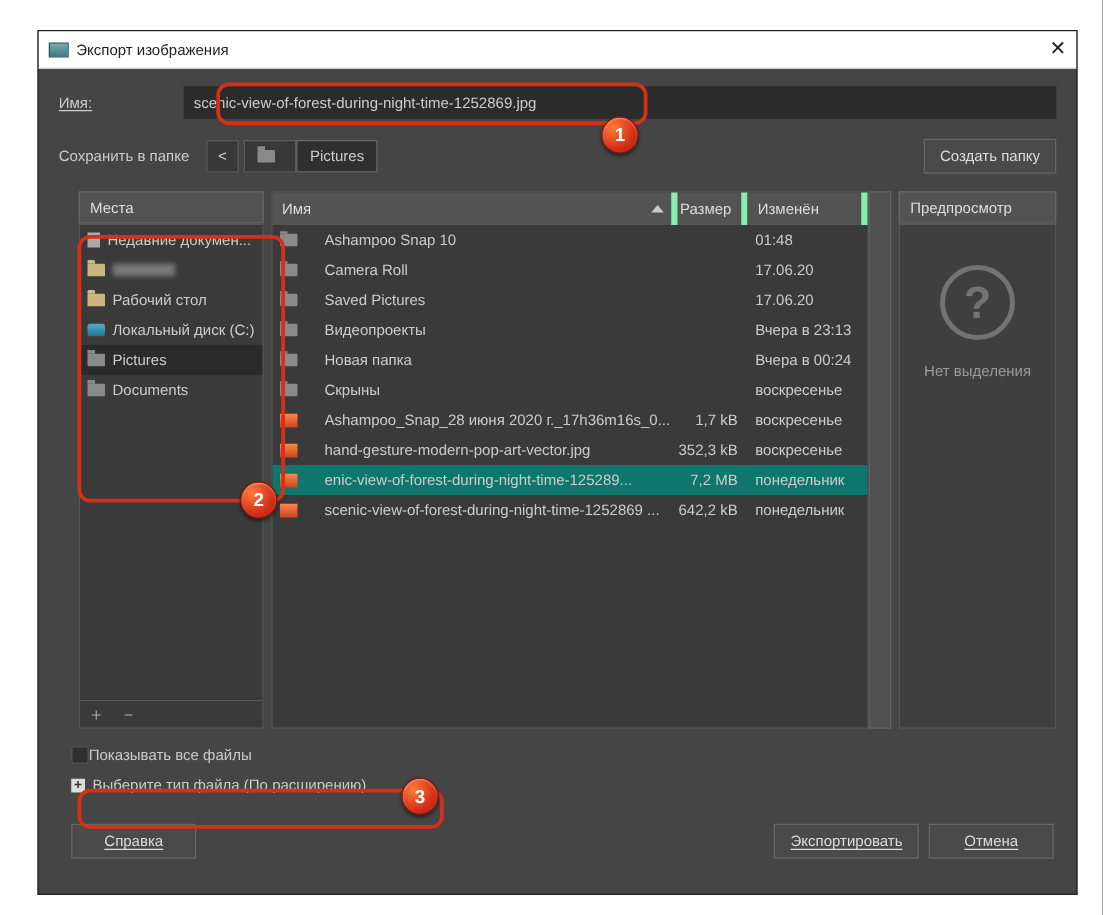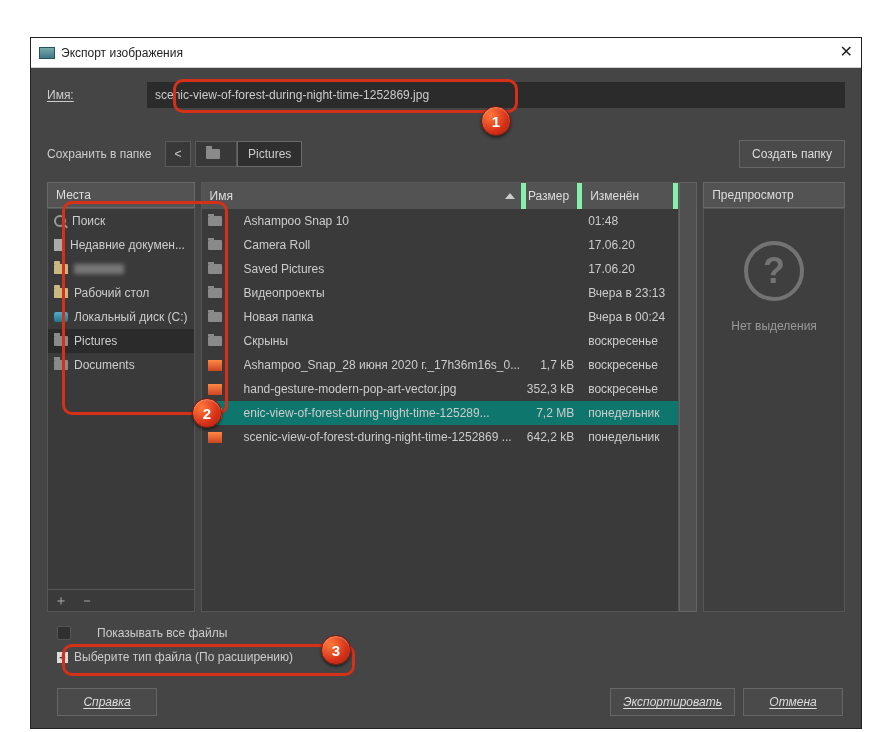--- a/index.html
+++ b/index.html
@@ -1,42 +1,42 @@
 <!DOCTYPE html>
 <html><head>
 <meta charset="utf-8">
 <style>
 * { box-sizing: border-box; margin: 0; padding: 0; font-family: "Segoe UI", Tahoma, sans-serif; }
 body { width: 882px; height: 732px; background: #fff; position: relative; }
-.window { position: absolute; left: 30px; top: 37px; width: 832px; height: 692px; background: #454545; border: 1px solid #222; }
+.window { position: absolute; left: 30px; top: 24px; width: 832px; height: 692px; background: #454545; border: 1px solid #222; }
 .titlebar { height: 30px; background: #fff; display: flex; align-items: center; padding: 0 8px; border-bottom: 1px solid #d0d0d0; position: relative; }
 .titlebar-icon { width: 16px; height: 12px; background: linear-gradient(#7aa, #478); border: 1px solid #255; margin-right: 6px; }
 .titlebar-text { font-size: 12px; color: #222; }
 .titlebar-close { position: absolute; right: 8px; top: 4px; font-size: 16px; color: #222; cursor: pointer; }
 .content { padding: 14px 16px; color: #ccc; font-size: 12px; }
-.name-row { display: flex; align-items: center; margin-bottom: 32px; }
+.name-row { display: flex; align-items: center; margin-bottom: 16px; }
 .name-label { width: 100px; text-decoration: underline; text-underline-offset: 2px; }
 .name-input-wrap { flex: 1; position: relative; }
 .name-input { width: 100%; height: 26px; background: #2b2b2b; border: none; color: #ccc; padding: 0 8px; font-size: 12px; }
 .callout-red { position: absolute; border: 3px solid #d63018; border-radius: 10px; pointer-events: none; }
 .callout-1 { left: 142px; top: 41px; width: 345px; height: 34px; }
 .callout-2 { left: 31px; top: 163px; width: 166px; height: 214px; }
 .callout-3 { left: 31px; top: 606px; width: 293px; height: 32px; }
 .badge { position: absolute; width: 30px; height: 30px; border-radius: 50%; background: radial-gradient(circle at 30% 30%, #ff7a3a, #d63018 60%, #a02010); color: #fff; font-weight: bold; font-size: 15px; display: flex; align-items: center; justify-content: center; border: 1px solid #7a1a08; box-shadow: 0 2px 3px rgba(0,0,0,.5), inset 0 1px 2px rgba(255,255,255,.4); }
 .badge-1 { left: 450px; top: 68px; }
 .badge-2 { left: 161px; top: 360px; }
 .badge-3 { left: 290px; top: 597px; }
 .path-row { display: flex; align-items: center; margin-bottom: 14px; }
 .path-label { width: 118px; }
 .path-back { width: 26px; height: 26px; background: #383838; border: 1px solid #5a5a5a; text-align: center; line-height: 24px; color: #ccc; margin-right: 4px; cursor: pointer; }
 .path-seg { height: 26px; background: #383838; border: 1px solid #5a5a5a; display: flex; align-items: center; padding: 0 10px; color: #ccc; margin-right: 0; }
 .path-seg.sel { background: #2f2f2f; border-color: #6a6a6a; }
 .path-row .spacer { flex: 1; }
 .btn { height: 28px; background: #4a4a4a; border: 1px solid #666; color: #ddd; padding: 0 12px; font-size: 12px; cursor: pointer; }
-.main { display: flex; gap: 6px; height: 430px; }
+.main { display: flex; gap: 6px; height: 430px; margin-left: 16px; }
 .places { width: 156px; display: flex; flex-direction: column; }
 .hdr { height: 26px; background: #535353; border: 1px solid #686868; padding: 0 8px; display: flex; align-items: center; color: #ddd; }
 .places-list { flex: 1; background: #3a3a3a; border: 1px solid #565656; overflow: hidden; }
 .place { height: 24px; display: flex; align-items: center; padding: 0 6px; gap: 6px; color: #ccc; cursor: pointer; white-space: nowrap; overflow: hidden; text-overflow: ellipsis; }
 .place.sel { background: #2b2b2b; }
 .ico { width: 14px; height: 12px; display: inline-block; flex-shrink: 0; }
 .ico-search { width: 12px; height: 12px; border: 2px solid #999; border-radius: 50%; position: relative; }
 .ico-search::after { content: ''; position: absolute; width: 5px; height: 2px; background: #999; right: -4px; bottom: -2px; transform: rotate(45deg); }
 .ico-doc { background: #aaa; width: 10px; height: 12px; }
 .ico-folder { background: #c9b880; width: 14px; height: 10px; border-radius: 1px 1px 0 0; position: relative; }
@@ -59,28 +59,28 @@
 .file-row { display: flex; height: 24px; align-items: center; color: #ccc; }
 .file-row.sel { background: #0f766e; justify-content: center; }
 .c-name { flex: 1; display: flex; align-items: center; gap: 22px; padding: 0 6px; white-space: nowrap; overflow: hidden; text-overflow: ellipsis; }
 .c-size { width: 56px; text-align: right; padding-right: 8px; }
 .c-mod { width: 96px; padding: 0 6px; white-space: nowrap; overflow: hidden; }
 .scrollbar { width: 18px; background: #505050; border: 1px solid #636363; }
 .preview { width: 168px; display: flex; flex-direction: column; justify-content: flex-end; }
 .preview-body { flex: 1; background: #3f3f3f; border: 1px solid #565656; display: flex; flex-direction: column; align-items: center; padding-top: 32px; gap: 18px; color: #9a9a9a; }
 .q-circle { width: 60px; height: 60px; border: 4px solid #737373; border-radius: 50%; display: flex; align-items: center; justify-content: center; font-size: 36px; color: #737373; font-weight: bold; }
 .below-main { margin-top: 10px; }
-.checkbox-row { display: flex; align-items: center; gap: 26px; padding: 4px 10px; cursor: pointer; }
+.checkbox-row { display: flex; align-items: center; gap: 0; padding: 4px 10px; cursor: pointer; }
 .chk { width: 14px; height: 14px; background: #2f2f2f; border: 1px solid #555; border-radius: 2px; }
 .filetype-row { display: flex; align-items: center; gap: 6px; padding: 6px 10px; cursor: pointer; }
 .expand { width: 11px; height: 11px; background: #ddd; color: #333; font-size: 11px; text-align: center; line-height: 11px; font-weight: bold; }
 .bottom-btns { display: flex; margin-top: 18px; padding: 0 2px; }
 .bottom-btns .spacer { flex: 1; }
 .bottom-btns .btn { min-width: 100px; margin-left: 8px; }
-.u { text-decoration: underline; text-underline-offset: 2px; font-style: italic; }
+.u { text-decoration: underline; text-underline-offset: 2px; }
 </style>
 </head>
 <body>
 
 <div class="window">
   <div class="titlebar">
     <span class="titlebar-icon"></span>
     <span class="titlebar-text">Экспорт изображения</span>
     <span class="titlebar-close">✕</span>
   </div>
@@ -101,24 +101,20 @@
       <div class="path-seg sel">Pictures</div>
       <div class="spacer"></div>
       <button class="btn">Создать папку</button>
     </div>
 
     <div class="main">
       <div class="places">
         <div class="hdr">Места</div>
         <div class="places-list" id="places-list">
             <div class="place">
-              <span class="ico ico-search"></span>
-              <span>Поиск</span>
-            </div>
-            <div class="place">
               <span class="ico ico-doc"></span>
               <span>Недавние докумен...</span>
             </div>
             <div class="place">
               <span class="ico ico-folder"></span>
               <span style="filter: blur(2px); background: rgb(119, 119, 119); width: 50px; height: 10px;">      </span>
             </div>
             <div class="place">
               <span class="ico ico-folder"></span>
               <span>Рабочий стол</span>

